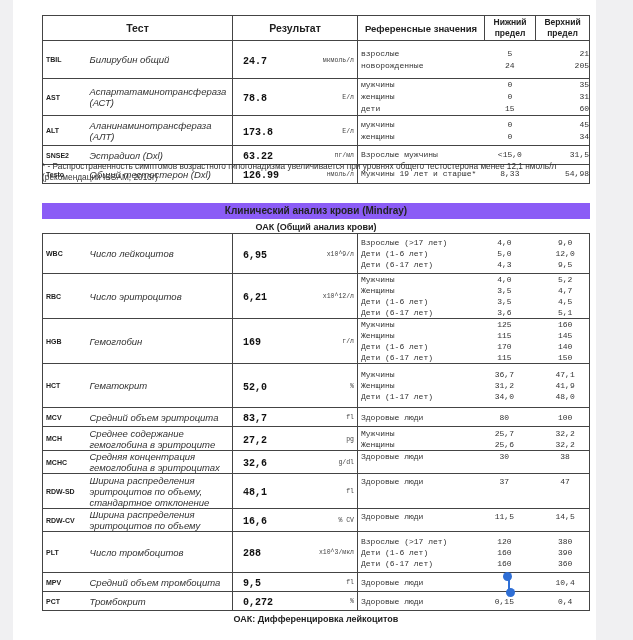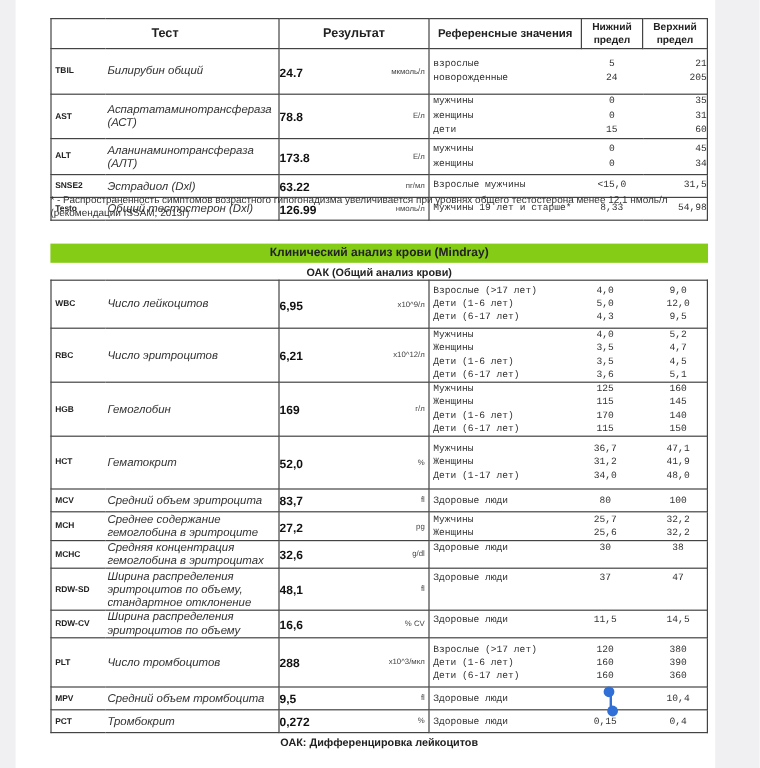--- a/index.html
+++ b/index.html
@@ -30,40 +30,40 @@
     table.lab th {
       font-weight: bold;
       font-size: 10.5px;
       text-align: center;
       color: #222;
     }
     th.ref-head { font-weight: bold; font-size: 9.5px !important; }
     th.lim-head { font-weight: bold; font-size: 8.5px !important; line-height: 11px; }
     td.code { font-size: 7px; font-weight: bold; padding-left: 3px; border-right: none !important; width: 45px; }
     td.name { font-style: italic; font-size: 9.5px; line-height: 11px; color: #333; border-left: none !important; padding-left: 2px; }
-    td.result { position: relative; padding-left: 0; }
+    td.result { position: relative; padding-left: 10px; font-family: Liberation Mono, monospace; }
     td.result .val { font-weight: bold; font-size: 10px; color: #111; }
     td.result .unit { position: absolute; right: 3px; top: 50%; transform: translateY(-50%); font-size: 6.5px; color: #444; }
     td.refs { padding: 0; border-right: 1px solid #444; }
     td.refs .rline { display: flex; font-size: 8px; color: #333; height: 12px; line-height: 12px; font-family: Liberation Mono, monospace; }
     td.refs .rlabel { width: 127px; padding-left: 3px; white-space: nowrap; }
     td.refs .rlow { width: 51px; text-align: center; }
     td.refs .rhigh { width: 54px; text-align: right; }
     td.refs.t2 .rline { height: 11px; line-height: 11px; font-size: 8px; }
     td.refs.t2 .rlabel { width: 110px; }
     td.refs.t2 .rlow { width: 74px; text-align: center; }
     td.refs.t2 .rhigh { width: 48px; text-align: center; }
     .top-align { vertical-align: top !important; }
     .footnote {
       position: absolute; left: 42px; top: 161px; width: 550px;
       font-size: 8.3px; line-height: 11px; color: #333;
     }
     .section-bar {
       position: absolute; left: 42px; top: 203px; width: 548px; height: 16px;
-      background: #84cc16;
+      background: #8b5cf6;
       text-align: center;
       font-weight: bold; font-size: 10px; line-height: 16px; color: #222;
     }
     .subtitle {
       position: absolute; font-weight: bold; font-size: 9px; color: #222;
       white-space: nowrap;
     }
     .handle {
       position: absolute; width: 9px; height: 9px; border-radius: 50%;
       background: #2f6fd6;

